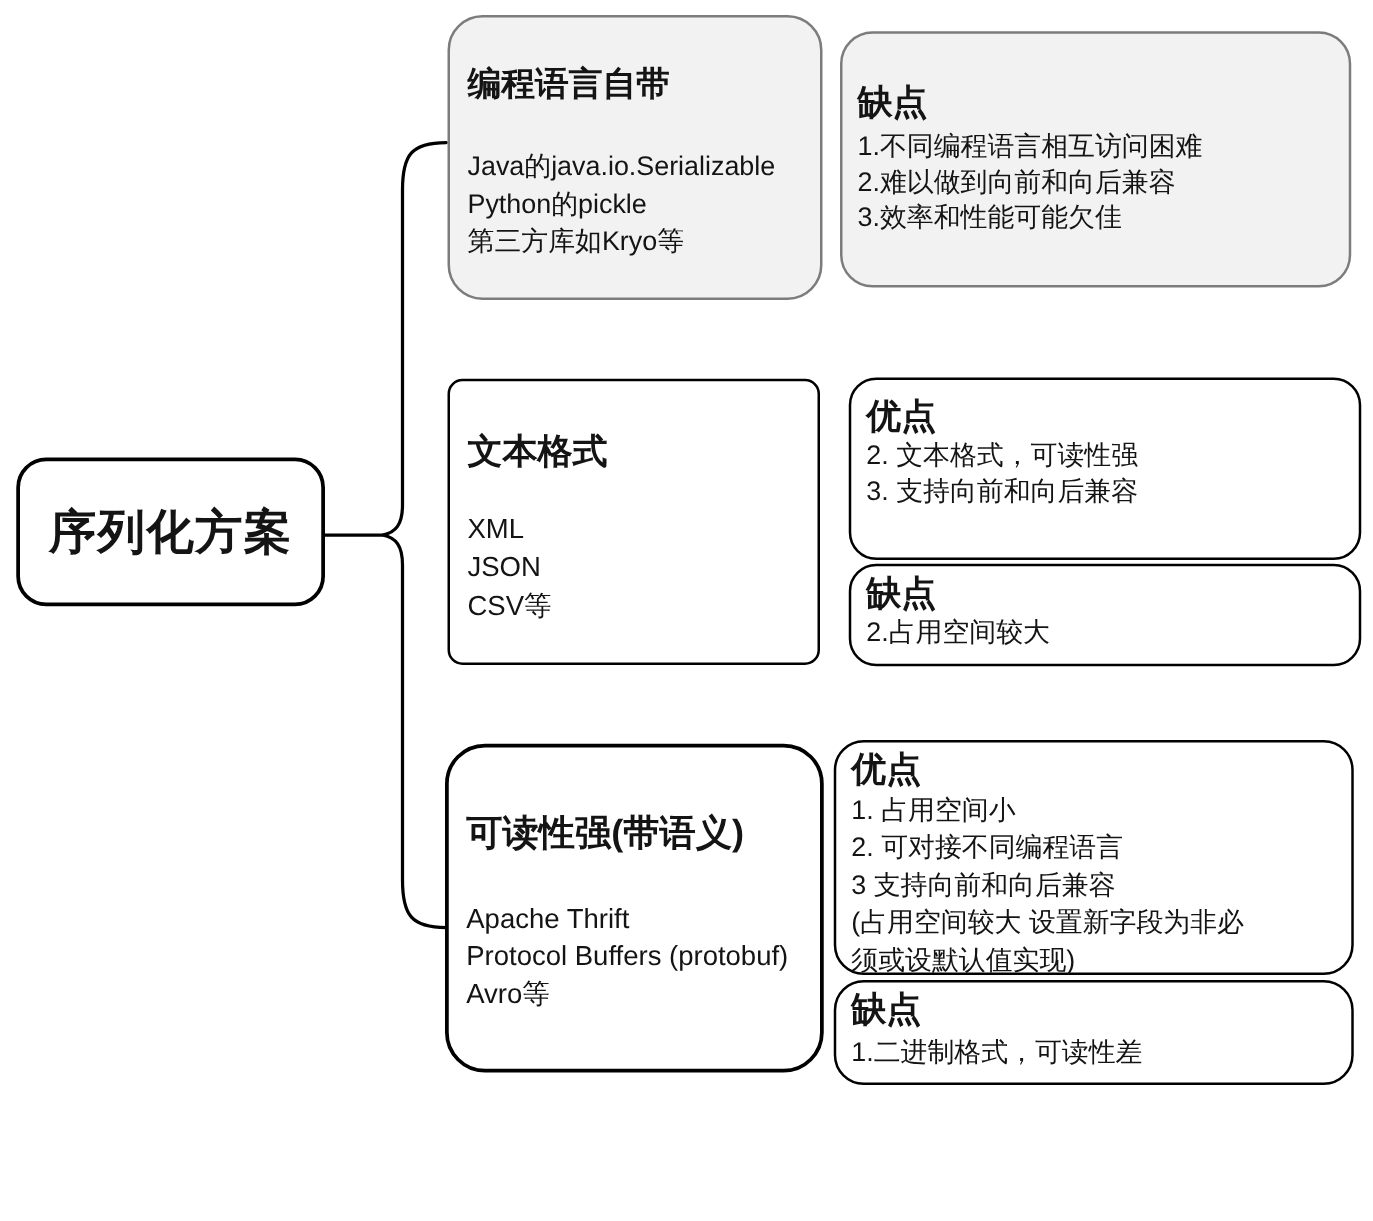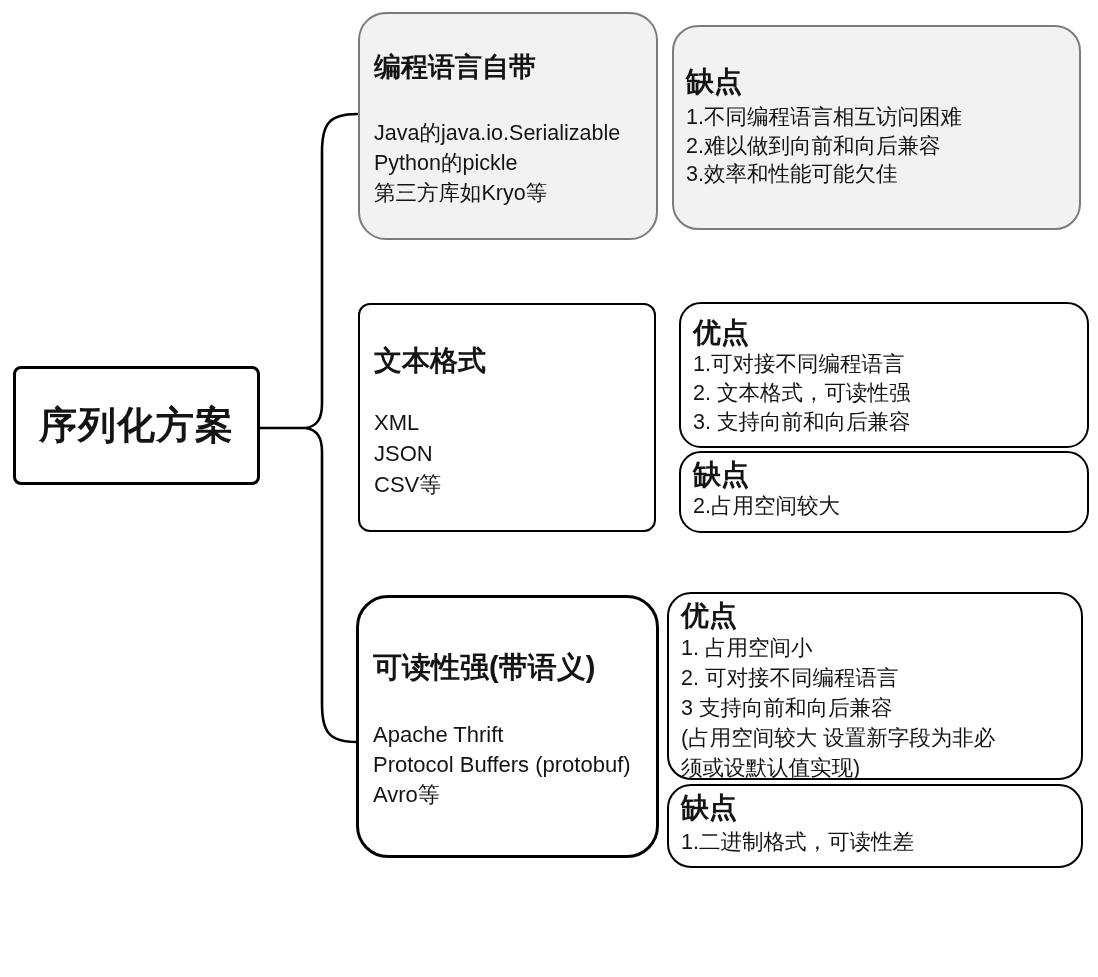--- a/index.html
+++ b/index.html
@@ -42,21 +42,21 @@
   }
   .note-title { font-size: 28px; line-height: 34px; }
   .item, .note-line {
     white-space: nowrap;
     font-size: 21.5px;
   }
 
   
   #root-node {
     left: 13px; top: 366px; width: 247px; height: 119px;
-    border-width: 3px; border-radius: 8px;
+    border-width: 3px; border-radius: 24px;
     display: flex; align-items: center; justify-content: center;
   }
 
   
   #topic-0 {
     left: 358px; top: 12px; width: 300px; height: 228px;
     border-radius: 28px; padding: 36px 6px 0 14px;
   }
   #topic-0 .topic-title { font-size: 27px; line-height: 34px; }
   #topic-0 .topic-items { margin-top: 34px; }
@@ -148,21 +148,20 @@
     <div class="topic-items">
       <div class="item">XML</div>
       <div class="item">JSON</div>
       <div class="item">CSV等</div>
     </div>
   </div>
 
   <div class="node note" id="note-1-0">
     <div class="note-title">优点</div>
     <div class="note-lines">
-      <div class="note-line">1.可对接不同编程语言</div>
       <div class="note-line">2. 文本格式，可读性强</div>
       <div class="note-line">3. 支持向前和向后兼容</div>
     </div>
   </div>
 
   <div class="node note" id="note-1-1">
     <div class="note-title">缺点</div>
     <div class="note-lines">
       <div class="note-line">2.占用空间较大</div>
     </div>

